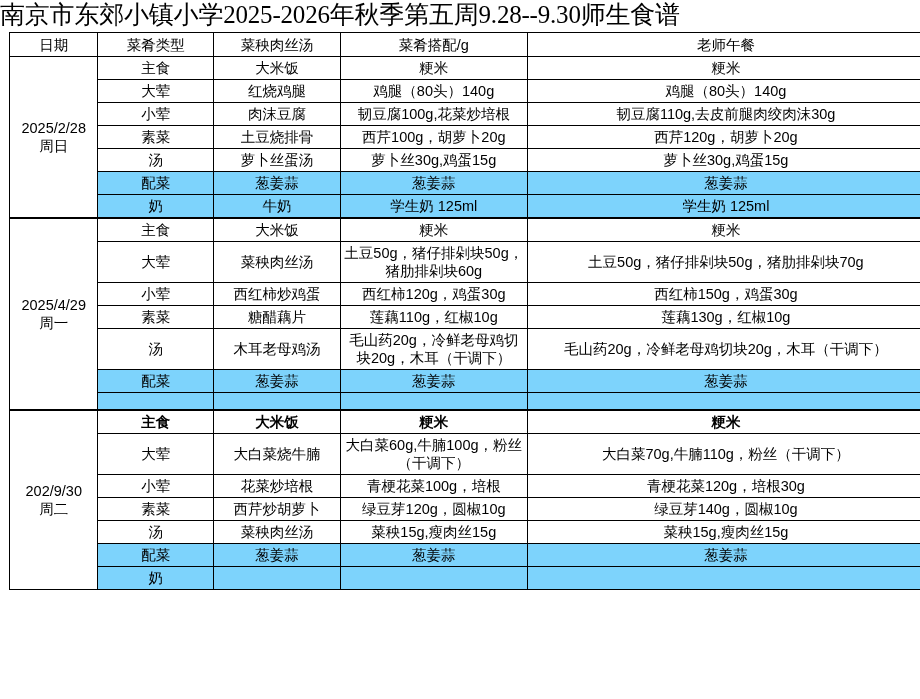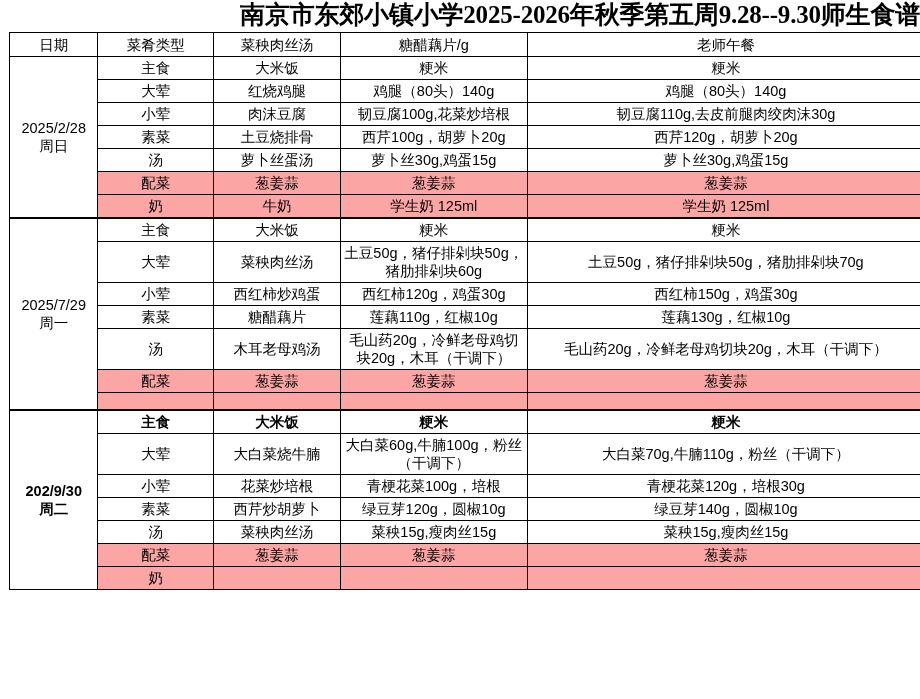--- a/index.html
+++ b/index.html
@@ -14,23 +14,23 @@
     font-family: "Liberation Sans", sans-serif;
     overflow: hidden;
   }
   .page {
     width: 920px;
     height: 699px;
     position: relative;
     background: #fff;
   }
   .doc-title {
-    text-align: right;
+    text-align: left;
     font-size: 25px;
-    font-weight: bold;
+    font-weight: normal;
     line-height: 30px;
     padding: 0 0 2px 0;
     letter-spacing: -0.2px;
     white-space: nowrap;
     font-family: "Liberation Serif", serif;
   }
   table.menu {
     border-collapse: collapse;
     width: 916px;
     margin: 0 9px;
@@ -54,21 +54,21 @@
   .c-date { width: 88px; }
   .c-type { width: 115px; }
   .c-name { width: 126px; }
   .c-pair { width: 186px; }
   .c-teacher { width: 395px; }
 
   td.datecell {
     font-size: 14.5px;
     line-height: 19px;
   }
-  tr.highlight td { background: #fca5a5; }
+  tr.highlight td { background: #7dd3fc; }
   tr.bold-row td { font-weight: bold; }
   tr.thick-top td { border-top: 2px solid #000; }
   td.bold { font-weight: bold; }
   .empty-row td { height: 17px; }
 </style>
 </head>
 <body>
 
 <div class="page">
 
@@ -80,21 +80,21 @@
         <col class="c-type">
         <col class="c-name">
         <col class="c-pair">
         <col class="c-teacher">
     </colgroup>
     <thead>
       <tr>
         <th>日期</th>
         <th>菜肴类型</th>
         <th>菜秧肉丝汤</th>
-        <th>糖醋藕片/g</th>
+        <th>菜肴搭配/g</th>
         <th>老师午餐</th>
       </tr>
     </thead>
     <tbody>
 
       <tr>
         <td class="datecell" rowspan="7">
           <div>2025/2/28</div>
           <div>周日</div>
         </td>
@@ -135,21 +135,21 @@
       </tr>
       <tr class="highlight">
         <td class="bold">奶</td>
         <td>牛奶</td>
         <td>学生奶 125ml</td>
         <td>学生奶 125ml</td>
       </tr>
 
       <tr class="thick-top">
         <td class="datecell" rowspan="7">
-          <div>2025/7/29</div>
+          <div>2025/4/29</div>
           <div>周一</div>
         </td>
         <td>主食</td>
         <td>大米饭</td>
         <td>粳米</td>
         <td>粳米</td>
       </tr>
       <tr>
         <td>大荤</td>
         <td>菜秧肉丝汤</td>
@@ -181,21 +181,21 @@
         <td>葱姜蒜</td>
       </tr>
       <tr class="highlight empty-row">
         <td></td>
         <td></td>
         <td></td>
         <td></td>
       </tr>
 
       <tr class="thick-top bold-row">
-        <td class="datecell" rowspan="7" style="font-weight:bold">
+        <td class="datecell" rowspan="7" style="font-weight:normal">
           <div>202/9/30</div>
           <div>周二</div>
         </td>
         <td>主食</td>
         <td>大米饭</td>
         <td>粳米</td>
         <td>粳米</td>
       </tr>
       <tr>
         <td>大荤</td>

